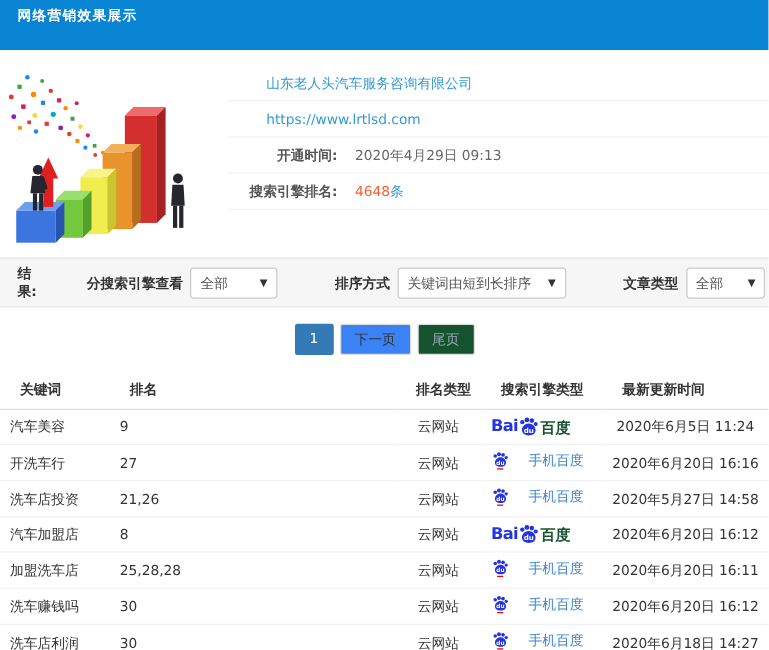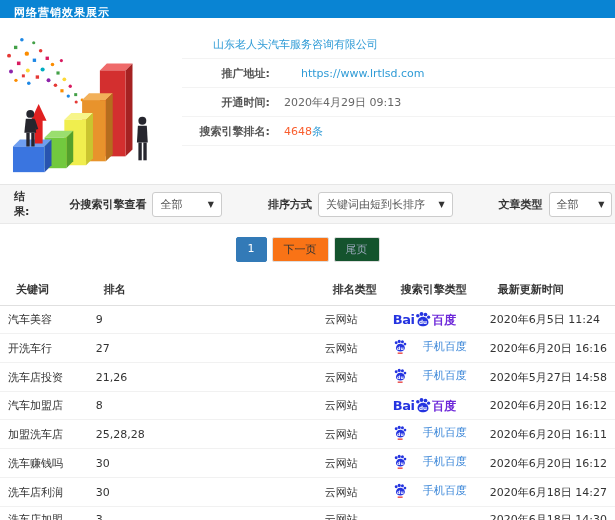--- a/index.html
+++ b/index.html
@@ -1,21 +1,21 @@
 <!DOCTYPE html>
 <html><head>
 <meta charset="utf-8">
 <style>
   * { box-sizing: border-box; margin: 0; padding: 0; }
   html,body { width:615px; height:520px; background:#fff;
     font-family:"DejaVu Sans","Liberation Sans",sans-serif; }
   .page { width:615px; height:520px; overflow:hidden; background:#fff; }
 
   
-  .topbar { height:18px; background:#0984d3; color:#fff; font-size:11px;
+  .topbar { height:40px; background:#0984d3; color:#fff; font-size:11px;
     font-weight:bold; line-height:26px; padding-left:14px; letter-spacing:1px; }
 
   
   .info-section { display:flex; height:166px; padding-top:8px; }
   .hero { width:182px; height:158px; flex:none; }
   .info-rows { flex:1; padding:4px 0 0 0; }
   .info-row { display:flex; align-items:center; height:29px;
     border-bottom:1px solid #f3f3f3; font-size:11px; }
   .info-label { width:88px; text-align:right; color:#555; font-weight:bold;
     white-space:nowrap; flex:none; }
@@ -38,39 +38,39 @@
   .caret { font-size:8px; color:#333; margin-left:5px; }
   .submit-btn { height:26px; padding:0 13px; background:#fdfdfd; border:1px solid #ccc;
     border-radius:3px; color:#333; font-size:11px; cursor:pointer;
     font-family:inherit; }
 
   
   .pagination { display:flex; justify-content:center; gap:5px; padding:13px 0 11px; }
   .page-btn { font-size:11px; padding:4px 11px; border-radius:2px;
     border:1px solid #ddd; cursor:pointer; }
   .page-btn.active { background:#337ab7; border-color:#337ab7; color:#fff; }
-  .page-btn.next { background:#f97316; color:#333; }
+  .page-btn.next { background:#3b82f6; color:#333; }
   .page-btn.last { background:#14532d; color:#9aa8ba; }
 
   
   .rank-table { width:100%; border-collapse:collapse; font-size:11px; }
   .rank-table th { text-align:left; font-weight:bold; color:#333;
     padding:9px 8px 8px 16px; border-bottom:1px solid #e0e0e0; white-space:nowrap; }
   .rank-table td { padding:5px 8px; border-bottom:1px solid #f1f1f1;
     color:#333; vertical-align:middle; height:26px; white-space:nowrap; }
   .col-keyword { width:90px; }
   .col-rank { width:250px; }
   .col-ranktype { width:58px; }
   .col-engine { width:98px; }
   .td-rank { color:#3f8fd2; }
-  .td-ranktype, .td-updated { color:#555; }
+  .td-ranktype, .td-updated { color:#555;text-align:center; }
 
   .baidu-logo { display:inline-flex; align-items:center; line-height:1; }
   .baidu-logo .bai { color:#2534e0; font-weight:bold; font-size:13px; letter-spacing:-0.5px; }
-  .baidu-logo .cn { color:#6d28d9; font-weight:bold; font-size:12px; margin-left:1px; }
+  .baidu-logo .cn { color:#14532d; font-weight:bold; font-size:12px; margin-left:1px; }
   .mobile-baidu { display:inline-flex; align-items:center; gap:16px; line-height:1; }
   .mobile-baidu .m-label { color:#3a86d8; font-size:11px; }
 </style>
 </head>
 <body>
 
 <div class="page">
 
   <header class="topbar">
     <span>网络营销效果展示</span>
@@ -157,21 +157,20 @@
           <rect x="144" y="118" width="3.4" height="18"></rect>
         </g>
       </svg>
     </div>
 
     <div class="info-rows">
       <div class="info-row">
         <a href="#" class="info-value info-link">山东老人头汽车服务咨询有限公司</a>
       </div>
       <div class="info-row">
-        <span class="info-label">推广地址:</span>
         <a href="#" class="info-value info-link">https://www.lrtlsd.com</a>
       </div>
       <div class="info-row">
         <span class="info-label">开通时间:</span>
         <span class="info-value info-text">2020年4月29日 09:13</span>
       </div>
       <div class="info-row">
         <span class="info-label">搜索引擎排名:</span>
         <span class="info-value">
           <span class="count-orange">4648</span><span class="count-suffix">条</span>

